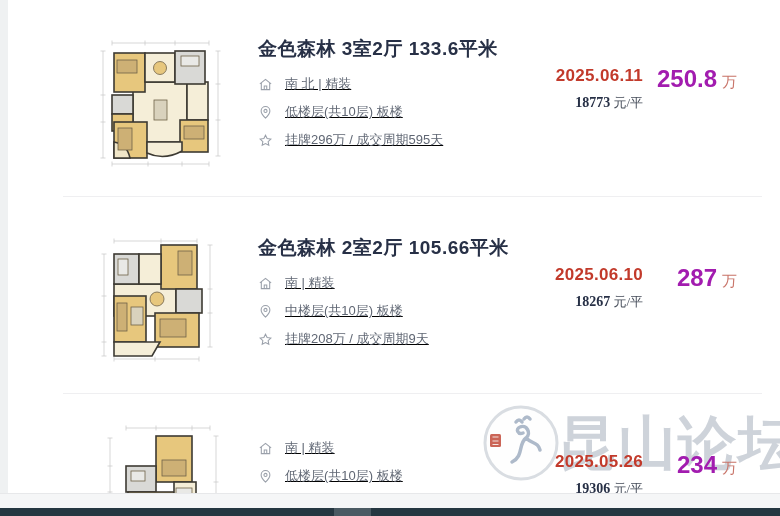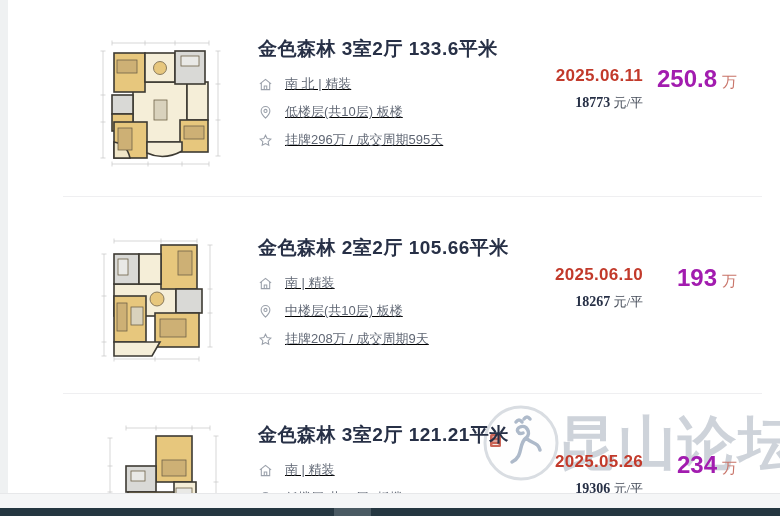--- a/index.html
+++ b/index.html
@@ -216,21 +216,21 @@
           </svg>
       </span>
       <span class="txt">挂牌208万 / 成交周期9天</span>
     </div>
   </div>
   <div class="deal">
     <div class="date">2025.06.10</div>
     <div class="unit"><b>18267</b> <span>元/平</span></div>
   </div>
   <div class="price">
-    <b>193</b><span>万</span>
+    <b>287</b><span>万</span>
   </div>
 </div>
 
 <div class="card" style="top:424px">
   <div class="thumb">
     <svg width="125" height="92" viewBox="0 0 125 92">
       <g stroke="#c6c6c6" stroke-width="0.7">
         <line x1="28" y1="4" x2="112" y2="4"></line>
           <line x1="28" y1="1.5" x2="28" y2="6.5"></line>
           <line x1="58" y1="1.5" x2="58" y2="6.5"></line>
@@ -252,21 +252,20 @@
       </g>
       <g stroke="#6e6148" stroke-width="0.8">
         <rect x="64" y="36" width="24" height="16" fill="#cdb075"></rect>
         <circle cx="52" cy="82" r="7" fill="#e7c77d"></circle>
         <rect x="78" y="64" width="16" height="10" fill="#e9e9e6"></rect>
         <rect x="33" y="47" width="14" height="10" fill="#e9e9e6"></rect>
       </g>
     </svg>
   </div>
   <div class="info">
-    <h2 class="title">金色森林 3室2厅 121.21平米</h2>
     <div class="row first">
       <span class="ic">
         <svg viewBox="0 0 24 24" fill="none" stroke="currentColor" stroke-width="1.7">
             <path d="M3 11 L12 3.8 L21 11"></path>
             <path d="M5.3 9.6 V20.2 H18.7 V9.6"></path>
             <path d="M10 20 V14.5 H14 V20"></path>
           </svg>
       </span>
       <span class="txt">南 | 精装</span>
     </div>

